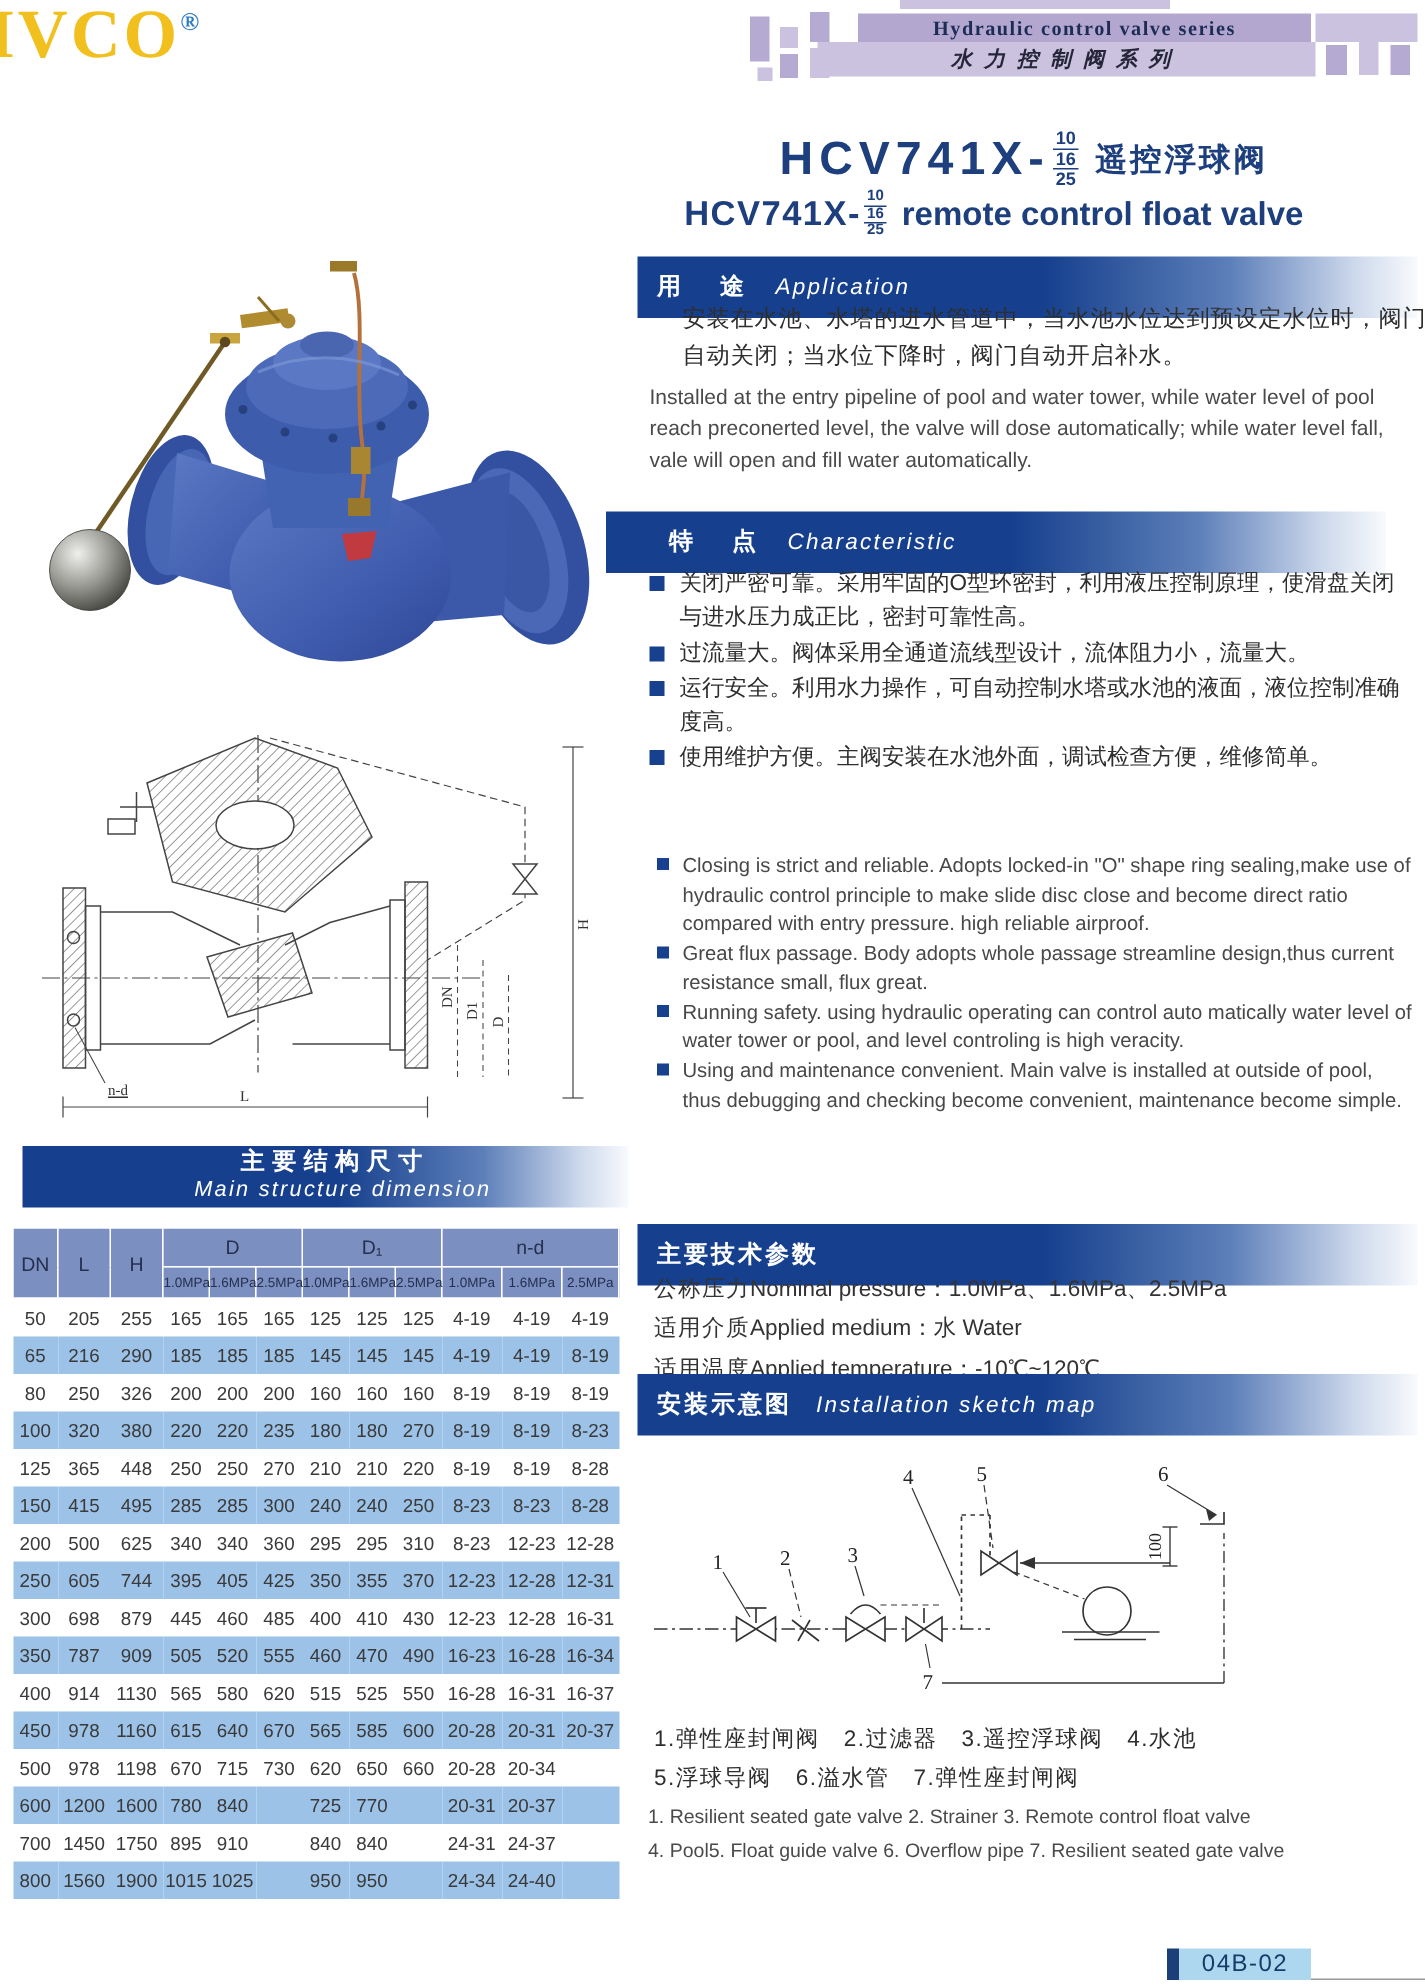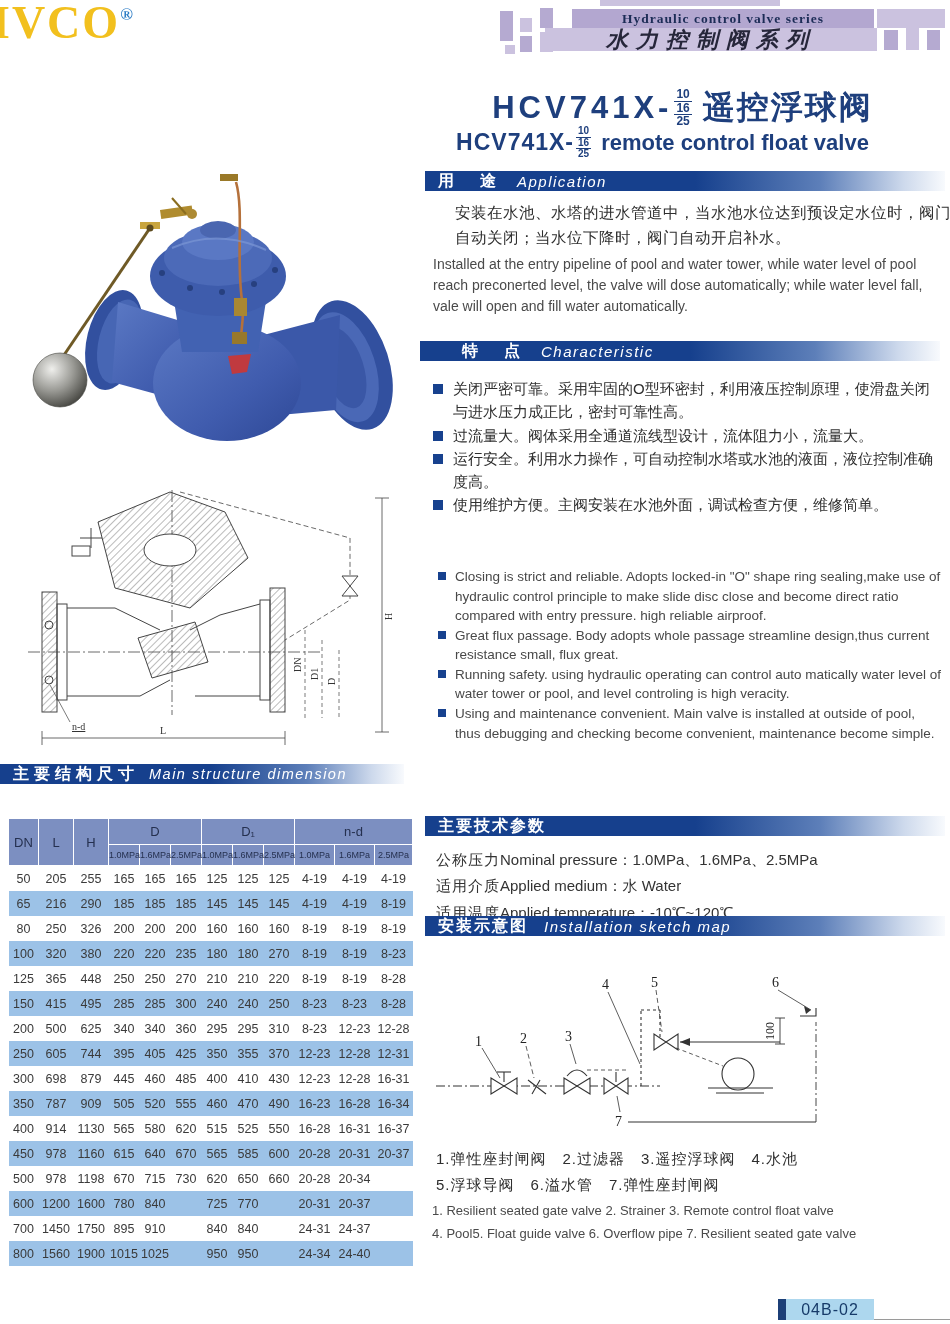--- a/index.html
+++ b/index.html
@@ -10,39 +10,39 @@
   .logo{position:absolute;left:-8px;top:0px;font-family:"Liberation Serif",serif;
         font-weight:bold;font-size:46px;color:#f2c01e;letter-spacing:2px;line-height:1;}
   .logo .reg{font-size:17px;color:#2b7bc4;vertical-align:18px;letter-spacing:0;font-weight:bold;}
   .deco-block{position:absolute;background:#b5aad1;}
   .deco-block.lt{background:#cbc2df;}
   .series-bar-en{position:absolute;left:572px;top:9px;width:302px;height:19px;background:#b3a7d0;
         display:flex;align-items:center;justify-content:center;font-family:"Liberation Serif",serif;
         font-weight:bold;font-size:13.5px;color:#1c2c56;letter-spacing:1px;}
   .series-bar-zh{position:absolute;left:545px;top:28px;width:332px;height:23px;background:#cbc2df;
         display:flex;align-items:center;justify-content:center;font-family:"Liberation Serif",serif;
-        font-weight:bold;font-style:italic;font-size:22px;color:#26263a;letter-spacing:8px;}
+        font-weight:bold;font-style:italic;font-size:14px;color:#26263a;letter-spacing:8px;}
 
   
   .title-line1{position:absolute;left:420px;top:86px;width:525px;display:flex;justify-content:center;
         align-items:center;color:#1e3f7d;font-weight:bold;}
   .title-line1 .model{font-size:31px;letter-spacing:4px;}
-  .title-line1 .zh{font-size:32px;letter-spacing:2px;margin-left:9px;text-align:center;}
+  .title-line1 .zh{font-size:21px;letter-spacing:2px;margin-left:9px;text-align:center;}
   .title-line2{position:absolute;left:380px;top:126px;width:565px;display:flex;justify-content:center;
         align-items:center;color:#1e3f7d;font-weight:bold;}
   .title-line2 .model{font-size:23px;letter-spacing:1px;}
   .title-line2 .en{font-size:22px;margin-left:8px;}
   .frac{display:inline-flex;flex-direction:column;align-items:center;line-height:1.05;color:#1e3f7d;font-weight:bold;margin:0 2px;}
   .frac span{padding:0 2px;}
   .frac span:nth-child(1),.frac span:nth-child(2){border-bottom:1.5px solid #1e3f7d;}
   .frac-lg{font-size:12px;}
   .frac-sm{font-size:10px;}
 
   
-  .section-bar{position:absolute;height:20px;display:flex;align-items:center;color:#fff;
+  .section-bar{position:absolute;height:41px;display:flex;align-items:center;color:#fff;
         background:linear-gradient(90deg,#16408d 0%,#16408d 52%,#5d7fb9 76%,#cdd9ec 92%,#f8fafd 100%);
         padding-left:13px;box-sizing:border-box;}
   .section-bar .zh{font-size:16px;letter-spacing:5px;font-weight:bold;}
   .section-bar .en{font-size:15px;margin-left:16px;letter-spacing:1.5px;font-style:italic;}
 
   
   .para-zh{position:absolute;left:433px;top:201px;width:507px;font-size:15.5px;line-height:1.6;
         color:#2e2e2e;letter-spacing:0.5px;margin-left:22px;}
   .para-en{position:absolute;left:433px;top:254px;width:507px;font-size:14px;line-height:1.5;color:#4a4a4a;}
   .bullets{position:absolute;display:flex;flex-direction:column;}
@@ -224,21 +224,21 @@
     </g>
   </svg>
 
   <div class="section-bar" id="app-bar" style="left:425px;top:171px;width:520px;">
     <span class="zh">用　途</span>
     <span class="en">Application</span>
   </div>
   <div class="para-zh">安装在水池、水塔的进水管道中，当水池水位达到预设定水位时，阀门自动关闭；当水位下降时，阀门自动开启补水。</div>
   <div class="para-en">Installed at the entry pipeline of pool and water tower, while water level of pool reach preconerted level, the valve will dose automatically; while water level fall, vale will open and fill water automatically.</div>
 
-  <div class="section-bar" id="char-bar" style="left:420px;top:341px;width:520px;padding-left:42px;">
+  <div class="section-bar" id="char-bar" style="left:404px;top:341px;width:520px;padding-left:42px;">
     <span class="zh">特　点</span>
     <span class="en">Characteristic</span>
   </div>
   <div class="bullets" id="char-zh">
       <div class="bullet zh">
         <span class="sq"></span>
         <span class="btxt">关闭严密可靠。采用牢固的O型环密封，利用液压控制原理，使滑盘关闭与进水压力成正比，密封可靠性高。</span>
       </div>
       <div class="bullet zh">
         <span class="sq"></span>
@@ -265,21 +265,21 @@
       <div class="bullet en">
         <span class="sq"></span>
         <span class="btxt">Running safety. using hydraulic operating can control auto matically water level of water tower or pool, and level controling  is high veracity.</span>
       </div>
       <div class="bullet en">
         <span class="sq"></span>
         <span class="btxt">Using and maintenance convenient. Main valve is installed at outside of pool, thus debugging and checking become convenient, maintenance become simple.</span>
       </div>
     </div>
 
-  <div class="section-bar" id="dim-bar" style="left:0;top:764px;width:404px;">
+  <div class="section-bar" id="dim-bar" style="left:15px;top:764px;width:404px;flex-direction:column;">
     <span class="zh">主要结构尺寸</span>
     <span class="en" style="font-size:14.5px;margin-left:10px;">Main structure dimension</span>
   </div>
 
   <table id="dim-table">
     <colgroup>
       <col style="width:30px">
         <col style="width:35px">
         <col style="width:35px">
       <col style="width:31px">

